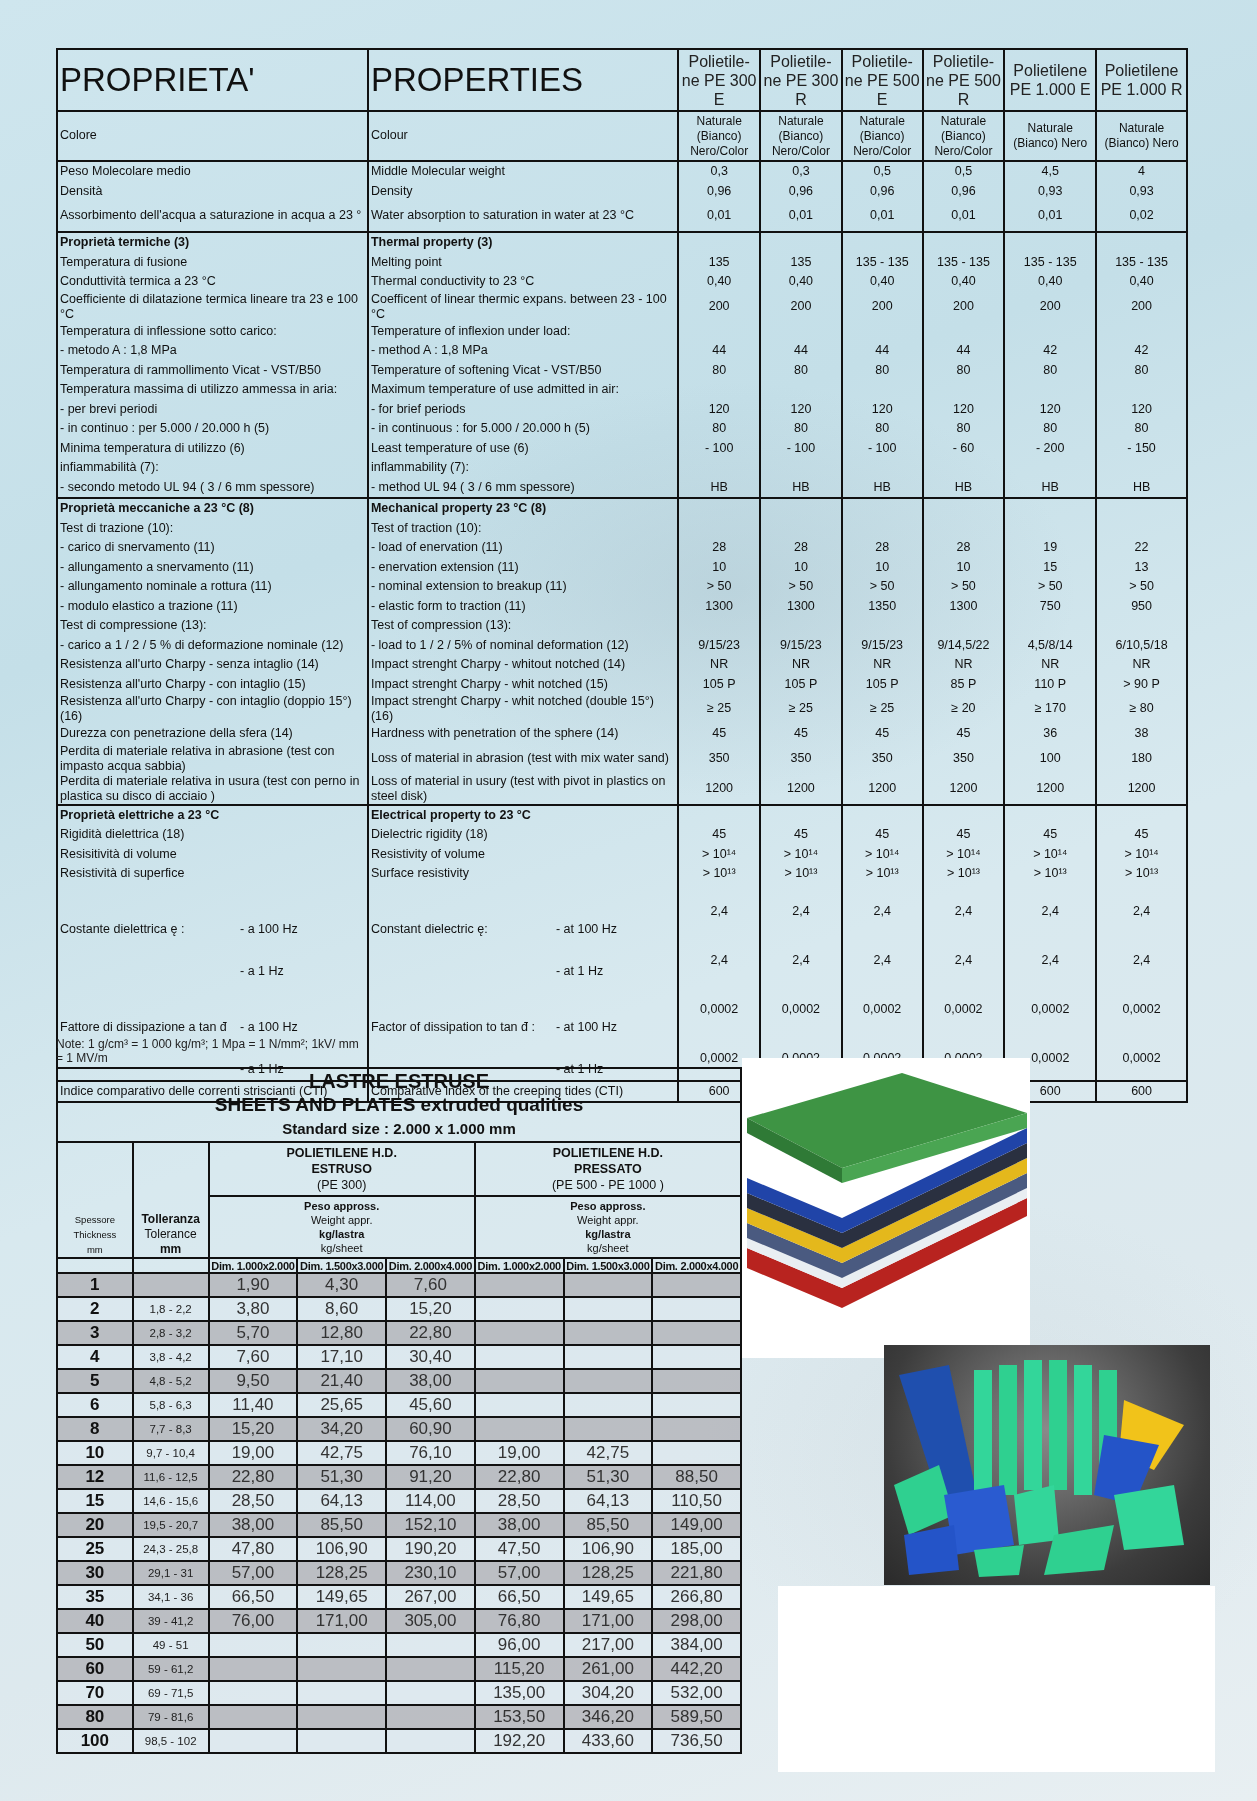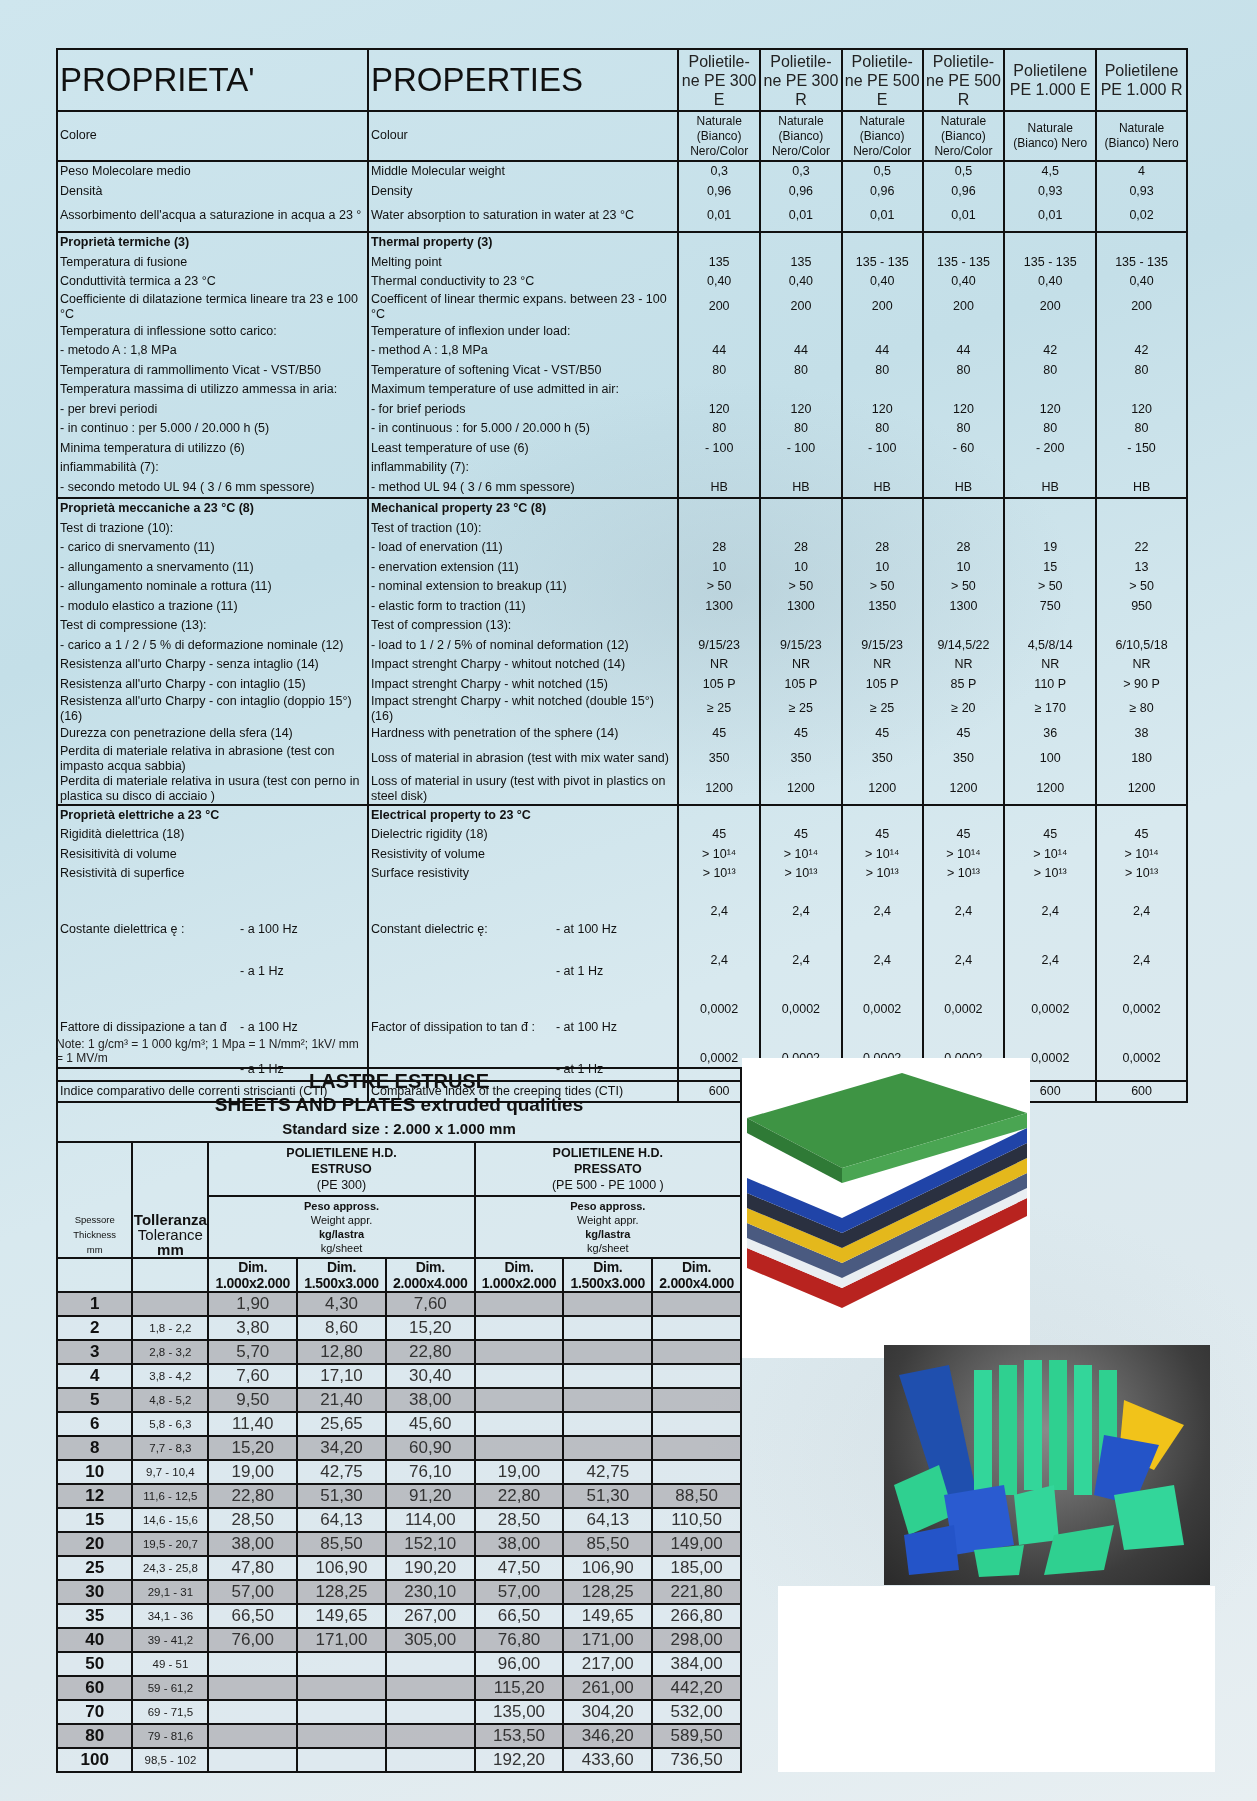--- a/index.html
+++ b/index.html
@@ -27,21 +27,21 @@
   
   #sheets{left:56px;top:1067px;width:686px;font-size:12px;border:2px solid #111;}
   #sheets td{border:2px solid #111;text-align:center;padding:0;}
   #sheets .ttl{border-bottom:2px solid #111;font-weight:bold;line-height:24px;}
   #sheets .t1{font-size:20px;}
   #sheets .t2{font-size:19px;}
   #sheets .t2 span{font-weight:normal;}
   #sheets .t3{font-size:15px;}
   #sheets .grp{font-size:12.5px;line-height:16px;height:52px;}
   #sheets .wt{font-size:11px;line-height:14px;height:60px;border-radius:7px;}
-  #sheets .dimh{font-size:14px;font-weight:bold;height:13px;letter-spacing:-.3px;}
+  #sheets .dimh{font-size:11px;font-weight:bold;height:13px;letter-spacing:-.3px;}
   #sheets .row td{height:22px;font-size:17px;color:#333;}
   #sheets .row td.th{font-weight:bold;font-size:17px;color:#111;}
   #sheets .row td.tol{font-size:11.5px;color:#222;}
   #sheets .row.dark td{background:rgba(175,175,180,.75);}
   #sheets .row.light td{background:rgba(220,232,238,.55);}
   .img{position:absolute;overflow:hidden;}
   #img-sheets{left:742px;top:1058px;width:288px;height:300px;background:#fff;}
   #img-profiles{left:884px;top:1345px;width:326px;height:240px;background:radial-gradient(ellipse at 50% 35%,#8a8a8a 0%,#3c3c3c 70%,#2a2a2a 100%);}
   #img-blank{left:778px;top:1586px;width:437px;height:186px;background:#fff;}
 </style>
@@ -497,21 +497,21 @@
         <div class="t3">Standard size : 2.000 x 1.000 mm</div>
       </td>
     </tr>
     <tr>
       <td rowspan="2" style="font-size:9.5px;line-height:15px;vertical-align:bottom;">
         <div style="height:52px"></div>
         <div>Spessore</div>
         <div>Thickness</div>
         <div>mm</div>
       </td>
-      <td rowspan="2" style="font-size:15px;line-height:15px;vertical-align:bottom;">
+      <td rowspan="2" style="font-size:12px;line-height:15px;vertical-align:bottom;">
         <div style="height:52px"></div>
         <div style="font-weight:bold">Tolleranza</div>
         <div>Tolerance</div>
         <div style="font-weight:bold">mm</div>
       </td>
       <td colspan="3" class="grp">
         <div style="font-weight:bold">POLIETILENE H.D.</div>
         <div style="font-weight:bold">ESTRUSO</div>
         <div>(PE 300)</div>
       </td>

